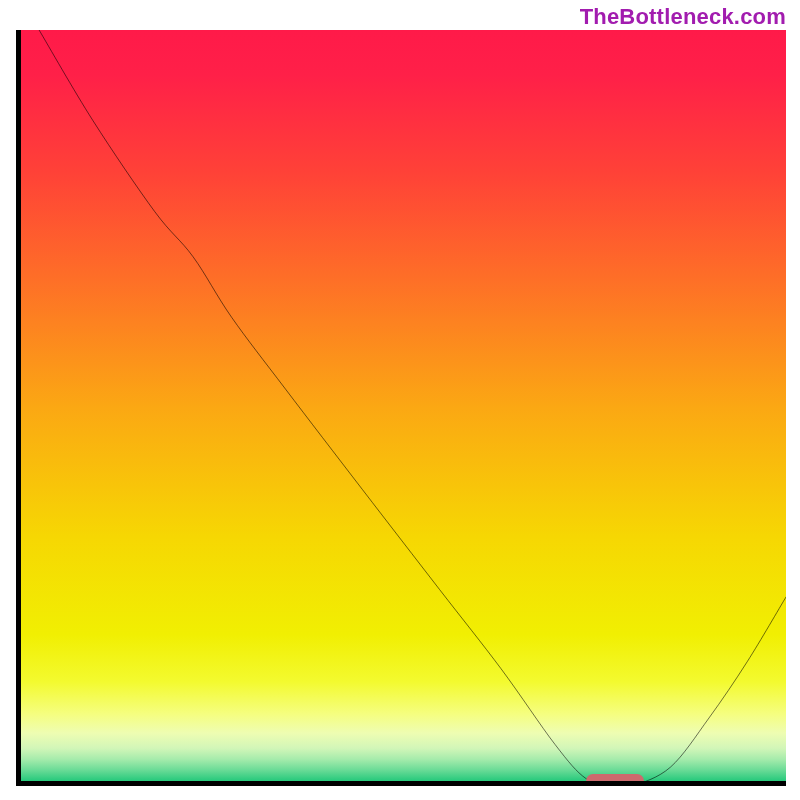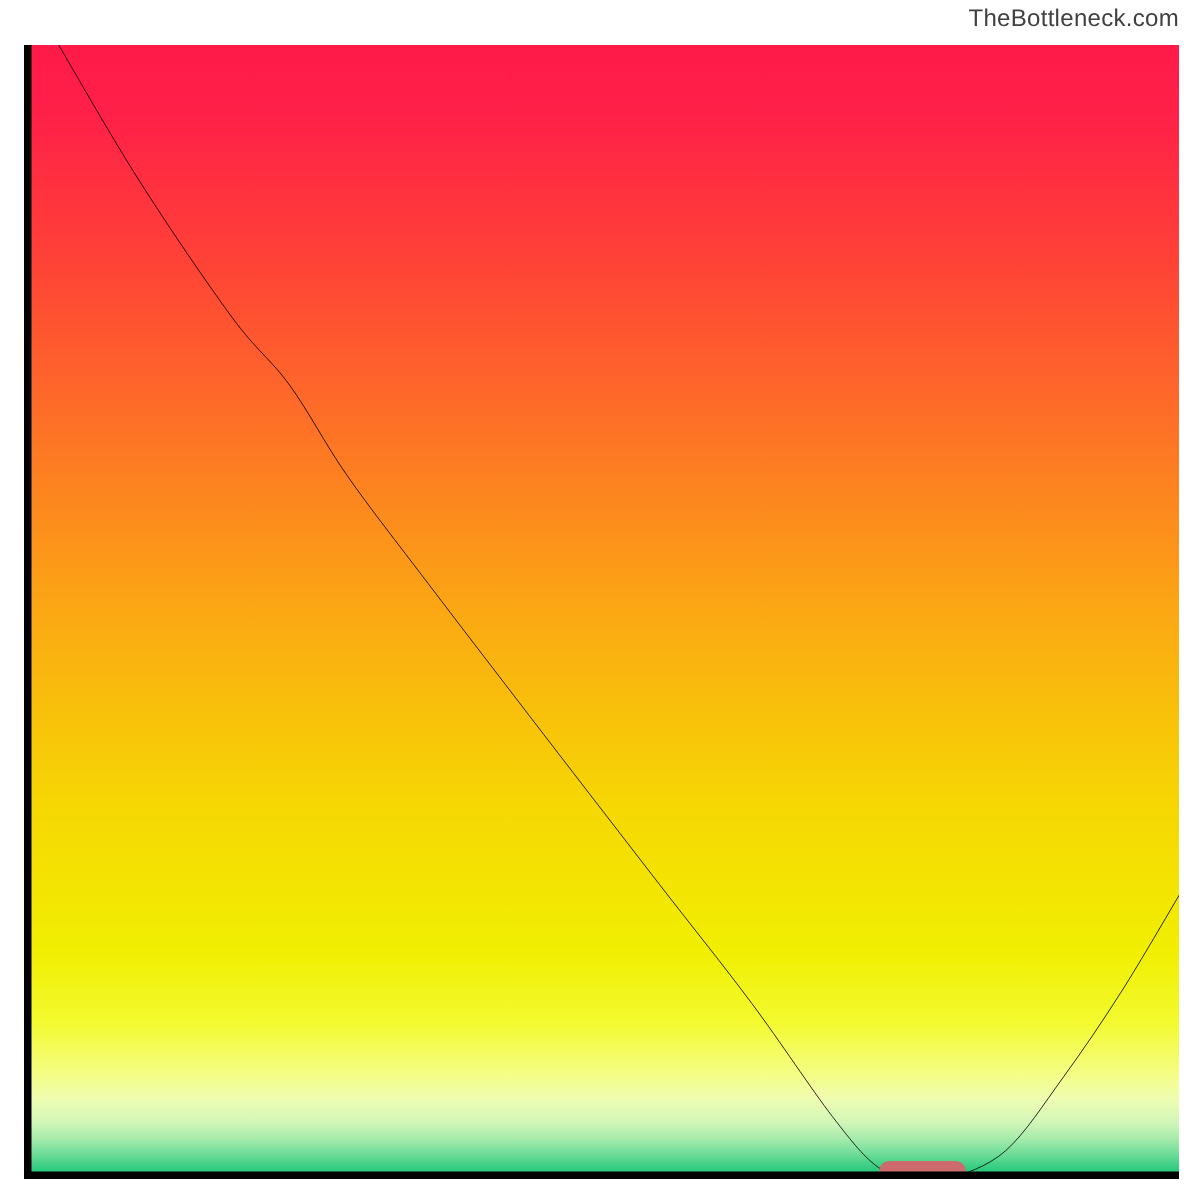--- a/index.html
+++ b/index.html
@@ -13,23 +13,23 @@
   }
   .canvas {
     position: relative;
     width: 800px;
     height: 800px;
   }
   .watermark {
     position: absolute;
     top: 4px;
     right: 14px;
-    font-size: 16px;
-    font-weight: 400;
-    color: #404040;
+    font-size: 22px;
+    font-weight: 700;
+    color: #a21caf;
     letter-spacing: 0.2px;
   }
   .plot-area {
     position: absolute;
     left: 16px;
     top: 30px;
     width: 770px;
     height: 756px;
     overflow: hidden;
   }

